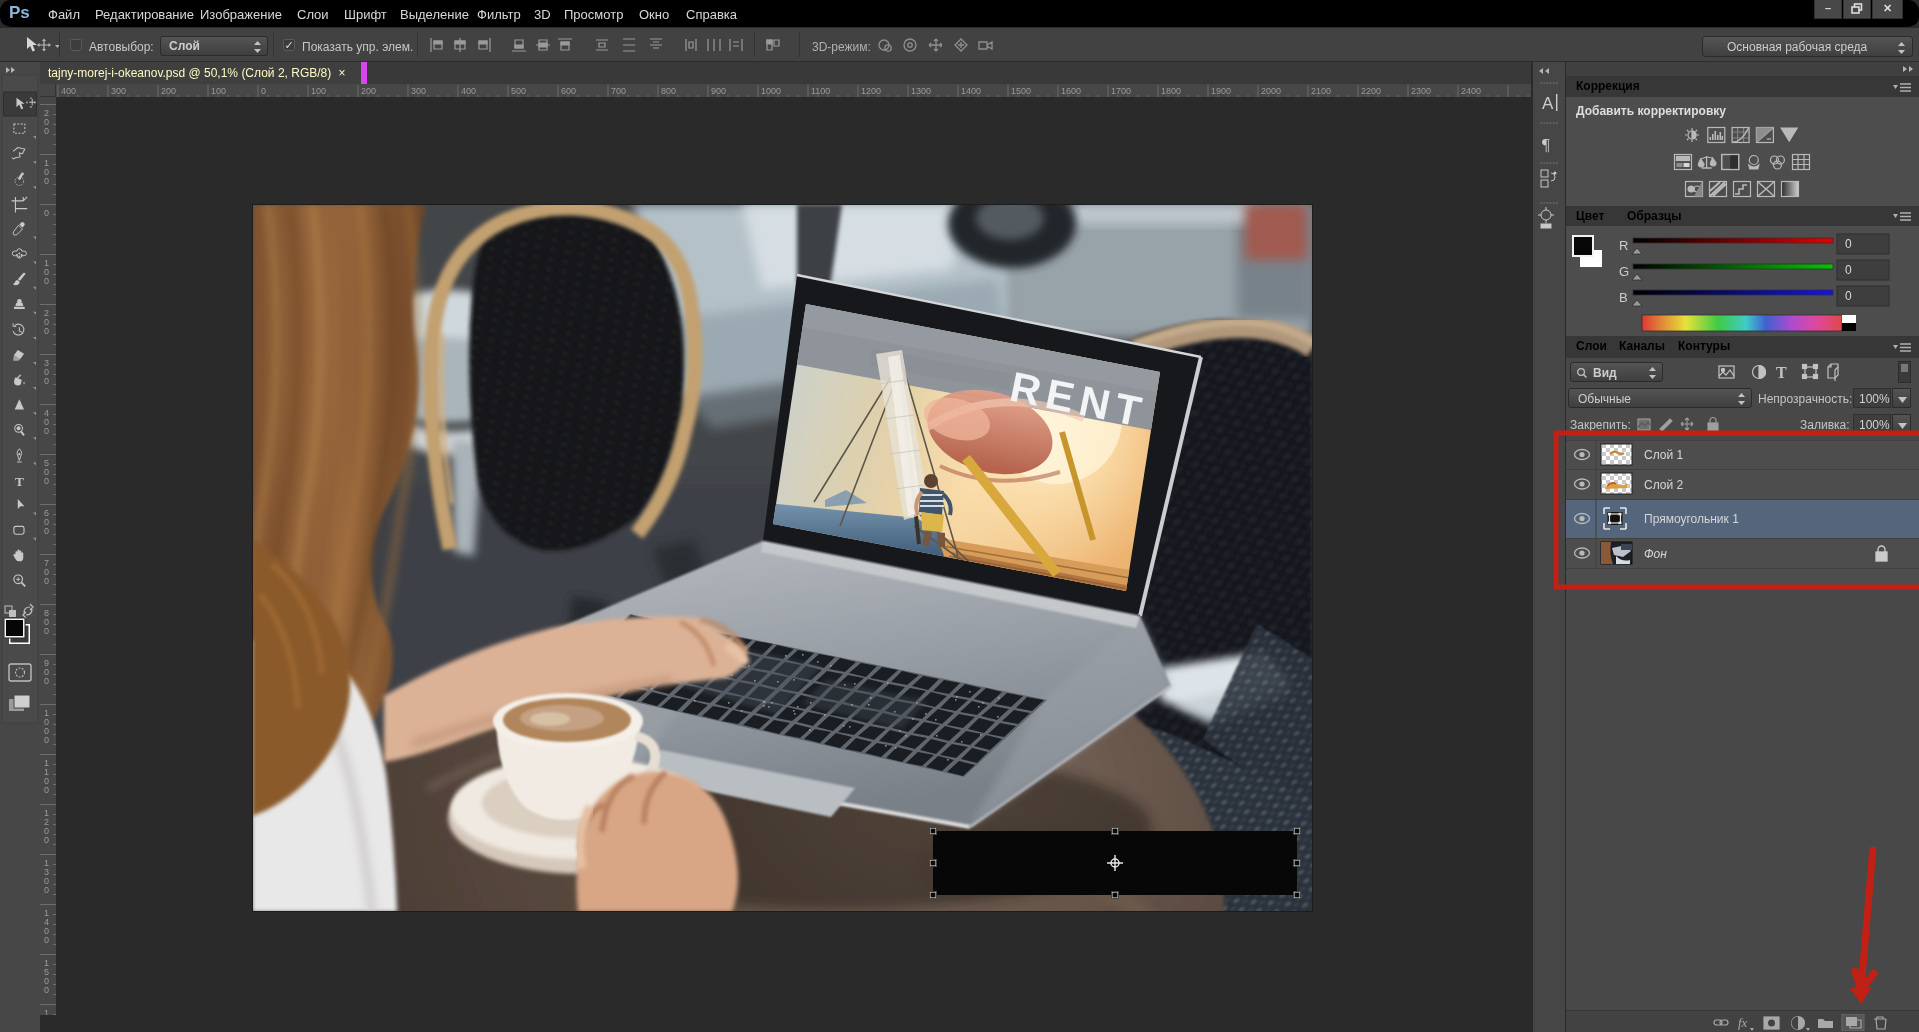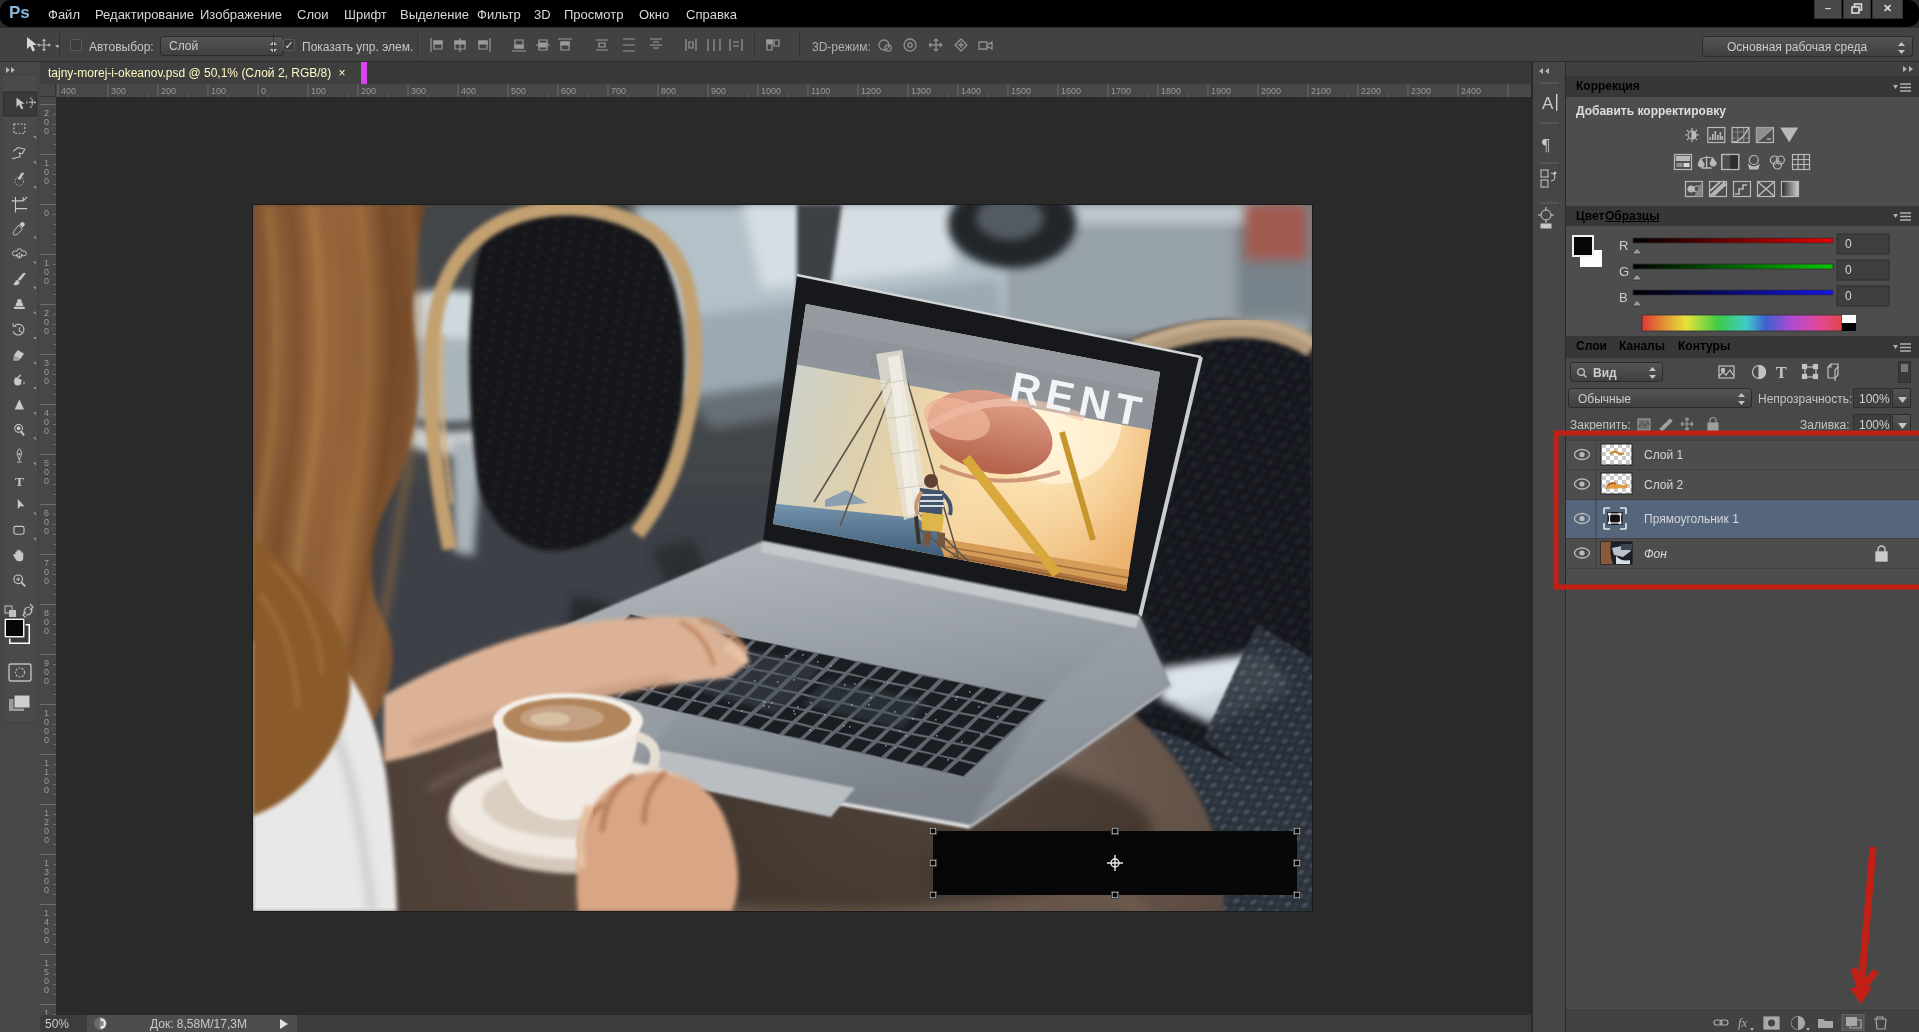--- a/index.html
+++ b/index.html
@@ -68,21 +68,21 @@
 <path d="M5 1 L5 13 L8.2 10 L10.5 15.5 L13 14.5 L10.7 9 L15 9 Z" fill="#d6d6d6"></path>
 <g stroke="#b8b8b8" stroke-width="1.2" fill="none">
           <path d="M17 9 h10 M22 4 v10"></path>
         </g>
 <path d="M17.5 7 l-2.5 2 2.5 2z M26.5 7 l2.5 2 -2.5 2z M20 5 l2 -2.5 2 2.5z M20 13 l2 2.5 2 -2.5z" fill="#b8b8b8"></path>
 <path d="M33 9 l5 0 -2.5 3z" fill="#b0b0b0"></path>
 </svg>
       <div class="sep" style="left:59px"></div>
       <div class="ckbox" style="left:70px"></div>
       <span class="abs" style="left:89px;top:12px;">Автовыбор:</span>
-      <div class="dropdown" style="left:160px;top:8px;width:124px;height:20px;padding:2px 8px 0 8px;">Слой<svg class="abs" style="right:5px;top:4px" width="9" height="12" viewBox="0 0 9 12">
+      <div class="dropdown" style="left:160px;top:8px;width:108px;height:20px;padding:2px 8px 0 8px;font-weight:bold;">Слой<svg class="abs" style="right:5px;top:4px" width="9" height="12" viewBox="0 0 9 12">
           <path d="M4.5 0 L8 4 H1 Z M4.5 12 L1 8 H8 Z" fill="#c2c2c2"></path>
         </svg></div>
       <div class="sep" style="left:273px"></div>
       <div class="ckbox" style="left:283px">✓</div>
       <span class="abs" style="left:302px;top:12px;">Показать упр. элем.</span>
       <div class="sep" style="left:417px"></div>
       <svg class="abs" style="left:429px;top:9px" width="16" height="16" viewBox="0 0 16 16">
         <g stroke="#9a9a9a" stroke-width="1.2" fill="none">
           <path d="M2 1 v14 M5 4 h8 v8 h-8 z"></path>
           <path d="M5 4 h8 v3 h-8 z" fill="#9a9a9a"></path>
@@ -1080,34 +1080,20 @@
         <rect x="860.5" y="688.5" width="5" height="5" fill="#0a0a0a"></rect>
         <rect x="1041.5" y="687.5" width="7" height="7" fill="#f0f0f0" stroke="#444" stroke-width="1"></rect>
         <rect x="1042.5" y="688.5" width="5" height="5" fill="#0a0a0a"></rect>
         <g stroke="#e8e8e8" stroke-width="1.4" fill="none">
           <circle cx="863" cy="659" r="4"></circle>
           <path d="M863 651 v16 M855 659 h16"></path>
         </g>
         <rect x="0.5" y="0.5" width="1060" height="707" fill="none" stroke="#1c1c1c"></rect>
       </svg>
     </div>
-    <div class="abs" id="statusbar">
-<span style="position:absolute; left:5px; top:2px;">50%</span>
-<div style="position:absolute; left:47px; top:0; width:210px; height:17px; background:#4d4d4d;"></div>
-<svg style="position:absolute;left:53px;top:1px" width="15" height="15" viewBox="0 0 15 15">
-        <circle cx="7.5" cy="7.5" r="6.5" fill="#6b6b6b"></circle>
-        <path d="M7.5 2 a5.5 5.5 0 0 1 0 11 z" fill="#e8e8e8"></path>
-        <rect x="6.5" y="5" width="4" height="5" fill="#888"></rect>
-      </svg>
-<span style="position:absolute; left:110px; top:2px; font-size:12px;">Док: 8,58M/17,3M</span>
-<path></path>
-<svg style="position:absolute;left:238px;top:3px" width="12" height="12" viewBox="0 0 12 12">
-        <path d="M2 1 l8 5 -8 5 z" fill="#e0e0e0"></path>
-      </svg>
-</div>
     <div class="abs" id="iconstrip"><svg width="32" height="970" viewBox="0 0 32 970">
         <rect width="32" height="970" fill="#464646"></rect>
         <path d="M10 6 l-4 3 4 3z M16 6 l-4 3 4 3z" fill="#b5b5b5"></path>
         <g fill="#5e5e5e">
           <rect x="7.0" y="20" width="2" height="2"></rect>
           <rect x="10.2" y="20" width="2" height="2"></rect>
           <rect x="13.4" y="20" width="2" height="2"></rect>
           <rect x="16.6" y="20" width="2" height="2"></rect>
           <rect x="19.8" y="20" width="2" height="2"></rect>
           <rect x="23.0" y="20" width="2" height="2"></rect>
@@ -1247,21 +1233,21 @@
             <rect x="0.5" y="0.5" width="17" height="15"></rect>
             <path d="M1 1 l16 14 M17 1 L1 15" stroke-width="1.6"></path>
           </g>
           <g transform="translate(215.0,84)" stroke="#b9b9b9" fill="none" stroke-width="1.2">
             <rect x="0.5" y="0.5" width="17" height="15" fill="url(#ggm)"></rect>
           </g>
         </svg>
       </div>
       <div class="abs" style="left:0;top:144px;width:353px;height:20px;background:#373737;">
         <div class="ptab active" style="left:1px;height:20px;">Цвет</div>
-        <div class="ptab inactive" style="left:30px;height:20px;text-decoration:underline;">Образцы</div>
+        <div class="ptab inactive" style="left:52px;height:20px;">Образцы</div>
         <svg class="abs" style="right:8px;top:6px" width="18" height="9" viewBox="0 0 18 9">
           <path d="M0 2 l5 0 -2.5 4z" fill="#b0b0b0"></path>
           <g stroke="#b0b0b0" stroke-width="1.5">
             <path d="M7 1 h11 M7 4.5 h11 M7 8 h11"></path>
           </g>
         </svg>
       </div>
       <div class="abs" style="left:0;top:164px;width:353px;height:110px;background:#4d4d4d;">
         <svg class="abs" style="left:0;top:0" width="353" height="110" viewBox="0 0 353 110">
           <defs>

